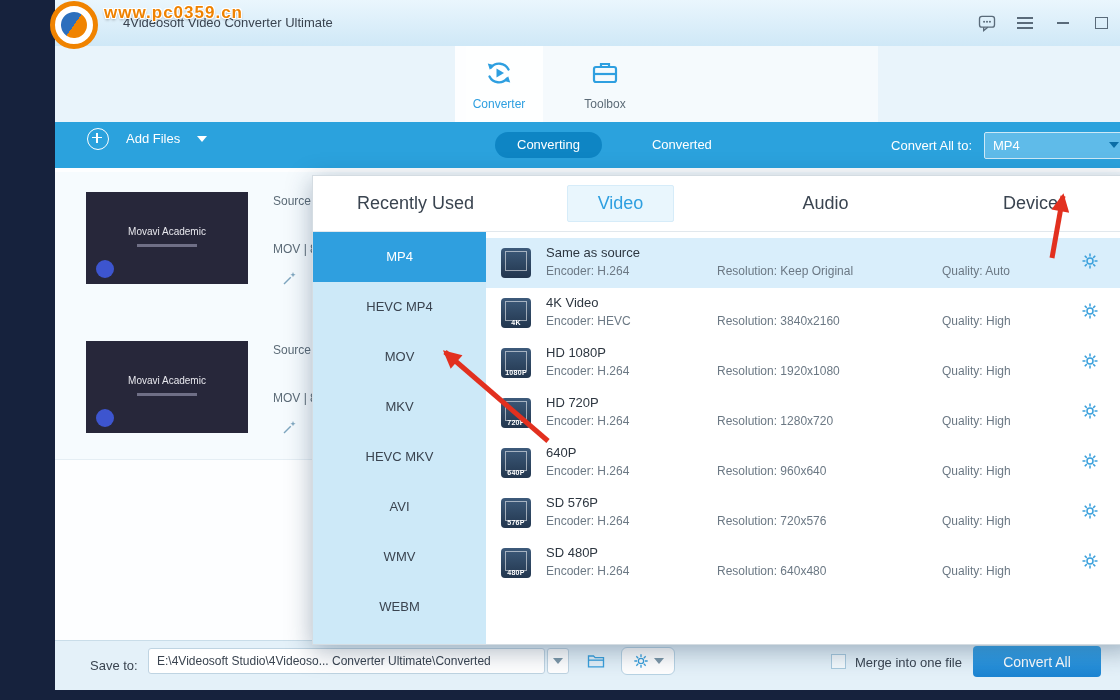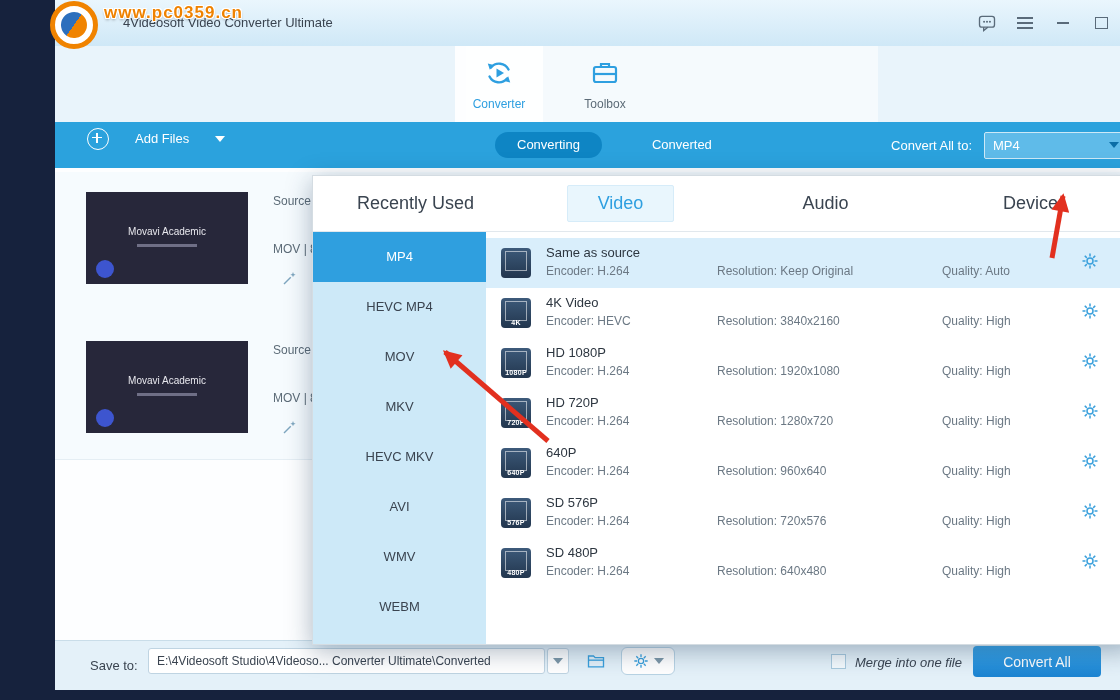--- a/index.html
+++ b/index.html
@@ -23,21 +23,21 @@
   .nav{position:absolute;left:0;top:46px;width:100%;height:76px;background:#e9f4fb;}
   .nav-band{position:absolute;left:411px;top:0;width:412px;height:76px;background:rgba(255,255,255,.55);}
   .nav-items{position:absolute;left:400px;top:0;height:76px;display:flex;align-items:center;gap:18px;}
   .nav-item{width:88px;height:76px;display:flex;flex-direction:column;align-items:center;justify-content:center;gap:4px;cursor:pointer;}
   .nav-item.active{background:rgba(255,255,255,.9);}
   .nav-label{font-size:12px;color:#5c6b77;text-align:center;}
   .nav-item.active .nav-label{color:#2e9fe0;}
 
   
   .bluebar{position:absolute;left:0;top:122px;width:100%;height:46px;background:#2ba2dd;}
-  .add-files{position:absolute;left:32px;top:0;height:33px;display:flex;align-items:center;gap:26px;color:#fff;font-size:13px;cursor:pointer;}
+  .add-files{position:absolute;left:32px;top:0;height:33px;display:flex;align-items:center;gap:17px;color:#fff;font-size:13px;cursor:pointer;}
   .plus{width:20px;height:20px;border:1.5px solid #fff;border-radius:50%;position:relative;display:inline-block;}
   .plus::before{content:"";position:absolute;left:4px;top:8.2px;width:10px;height:1.6px;background:#fff;}
   .plus::after{content:"";position:absolute;left:8.2px;top:4px;width:1.6px;height:10px;background:#fff;}
   .caret{width:0;height:0;border-left:5px solid transparent;border-right:5px solid transparent;border-top:6px solid #fff;display:inline-block;}
   .caret.dark{border-top-color:#0a6da6;}
   .convert-tabs{position:absolute;left:440px;top:0;height:46px;display:flex;align-items:center;gap:28px;}
   .pill{padding:0 22px;height:26px;line-height:26px;border-radius:13px;color:#fff;font-size:13px;cursor:pointer;}
   .pill.active{background:#0e85c4;}
   .convert-to{position:absolute;right:40px;top:0;height:46px;display:flex;align-items:center;gap:12px;}
   .convert-to .cvt-label{color:#fff;font-size:13px;}
@@ -64,21 +64,21 @@
   .path-input{position:absolute;left:93px;top:7px;width:397px;height:26px;border:1px solid #bfd4e2;border-radius:3px;
     background:#fff;font-size:12px;color:#3a4450;padding:0 8px;box-sizing:border-box;font-family:"Liberation Sans",sans-serif;}
   .path-caret{position:absolute;left:492px;top:7px;width:22px;height:26px;border:1px solid #bfd4e2;border-radius:3px;background:#fff;
     display:flex;align-items:center;justify-content:center;box-sizing:border-box;cursor:pointer;}
   .path-caret .caret{border-top-color:#7d97a8;}
   .folder-btn{position:absolute;left:528px;top:7px;width:26px;height:26px;display:flex;align-items:center;justify-content:center;cursor:pointer;}
   .gear-pill{position:absolute;left:566px;top:6px;width:54px;height:28px;border:1px solid #b8d3e4;border-radius:6px;background:#fff;
     display:flex;align-items:center;justify-content:center;gap:5px;cursor:pointer;box-sizing:border-box;}
   .gear-pill .caret{border-top-color:#7d97a8;}
   .merge-box{position:absolute;left:776px;top:13px;width:15px;height:15px;border:1px solid #a9cade;background:#f4fafd;cursor:pointer;box-sizing:border-box;}
-  .merge-label{position:absolute;left:800px;top:14px;font-size:13px;color:#3a4450;font-style:italic;}
+  .merge-label{position:absolute;left:800px;top:14px;font-size:13px;color:#3a4450;}
   .convert-btn{position:absolute;left:918px;top:5px;width:128px;height:31px;border:none;border-radius:4px;
     background:linear-gradient(#3ba6ea,#1b84d2);color:#fff;font-size:14px;cursor:pointer;font-family:"Liberation Sans",sans-serif;}
 
   
   .format-panel{position:absolute;left:257px;top:175px;width:822px;height:470px;background:#fff;
     border:1px solid #d4dce2;box-shadow:0 6px 24px rgba(20,50,80,.35);box-sizing:border-box;z-index:30;}
   .panel-tabs{position:absolute;left:0;top:0;width:100%;height:56px;display:flex;border-bottom:1px solid #e2e8ed;box-sizing:border-box;}
   .panel-tab{flex:1;display:flex;align-items:center;justify-content:center;cursor:pointer;}
   .panel-tab span{font-size:18px;color:#3a4450;padding:7px 30px;border-radius:2px;}
   .panel-tab.active span{color:#2e9fe0;background:#e9f6fd;border:1px solid #d6ecf9;}

